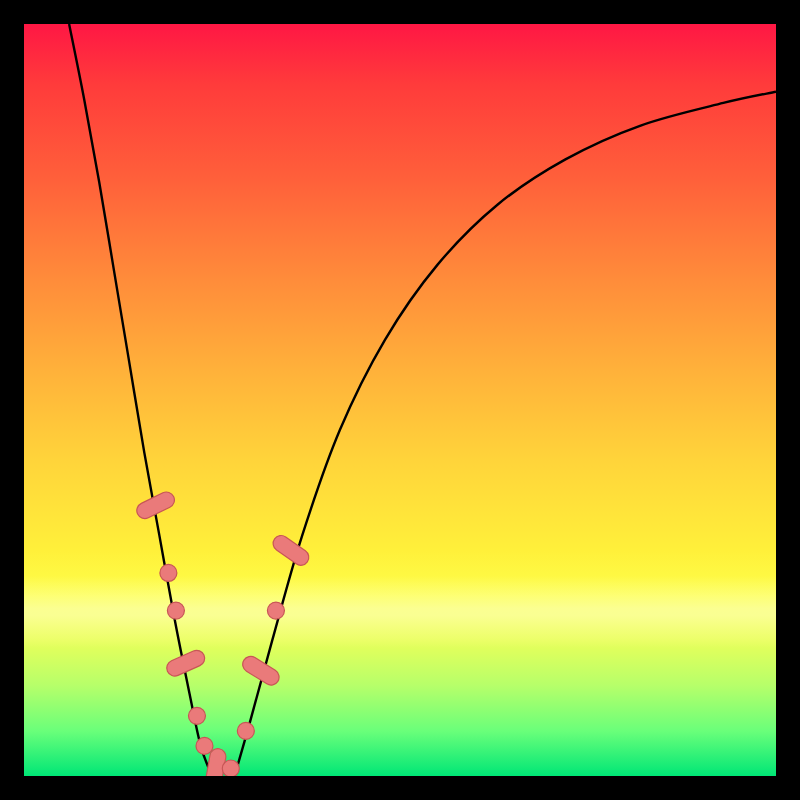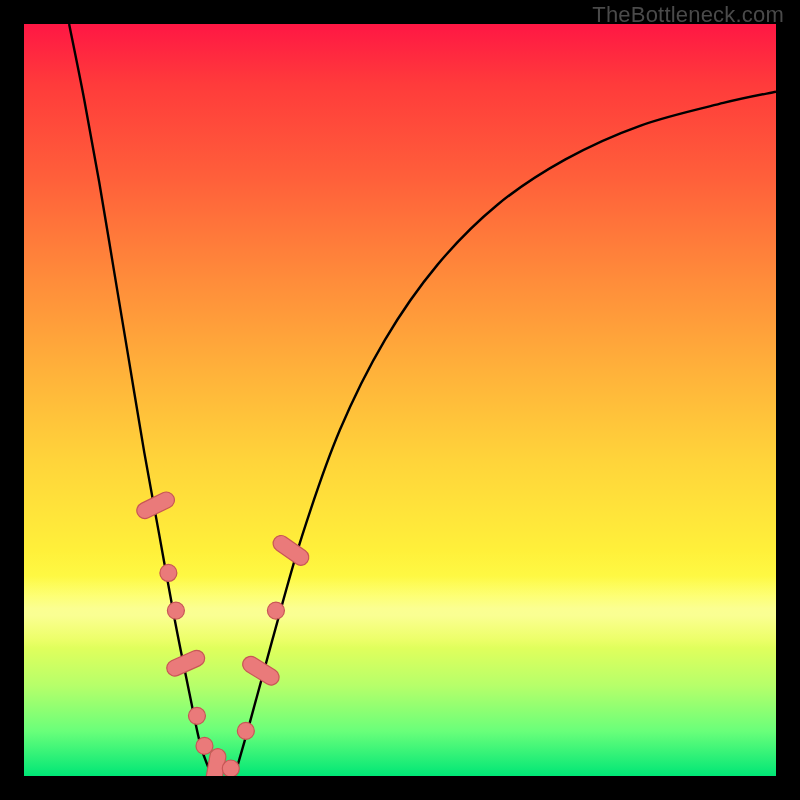--- a/index.html
+++ b/index.html
@@ -90,14 +90,13 @@
           <circle cx="180.48" cy="721.92" r="8.5" fill="#ea7a7a" stroke="#c85656" stroke-width="1.2"></circle>
           <rect x="-8" y="-20" width="16" height="40" rx="8" ry="8" transform="translate(191.76 744.48) rotate(10)" fill="#ea7a7a" stroke="#c85656" stroke-width="1.2"></rect>
           <circle cx="206.8" cy="744.48" r="8.5" fill="#ea7a7a" stroke="#c85656" stroke-width="1.2"></circle>
           <circle cx="221.83999999999997" cy="706.88" r="8.5" fill="#ea7a7a" stroke="#c85656" stroke-width="1.2"></circle>
           <rect x="-8" y="-20" width="16" height="40" rx="8" ry="8" transform="translate(236.88 646.72) rotate(-58)" fill="#ea7a7a" stroke="#c85656" stroke-width="1.2"></rect>
           <circle cx="251.92000000000002" cy="586.56" r="8.5" fill="#ea7a7a" stroke="#c85656" stroke-width="1.2"></circle>
           <rect x="-8" y="-20" width="16" height="40" rx="8" ry="8" transform="translate(266.96 526.4) rotate(-55)" fill="#ea7a7a" stroke="#c85656" stroke-width="1.2"></rect>
         </g>
     </svg>
   </div>
-  <div class="watermark">TheBottleneck.com</div>
 </div>
 
 </body></html>

